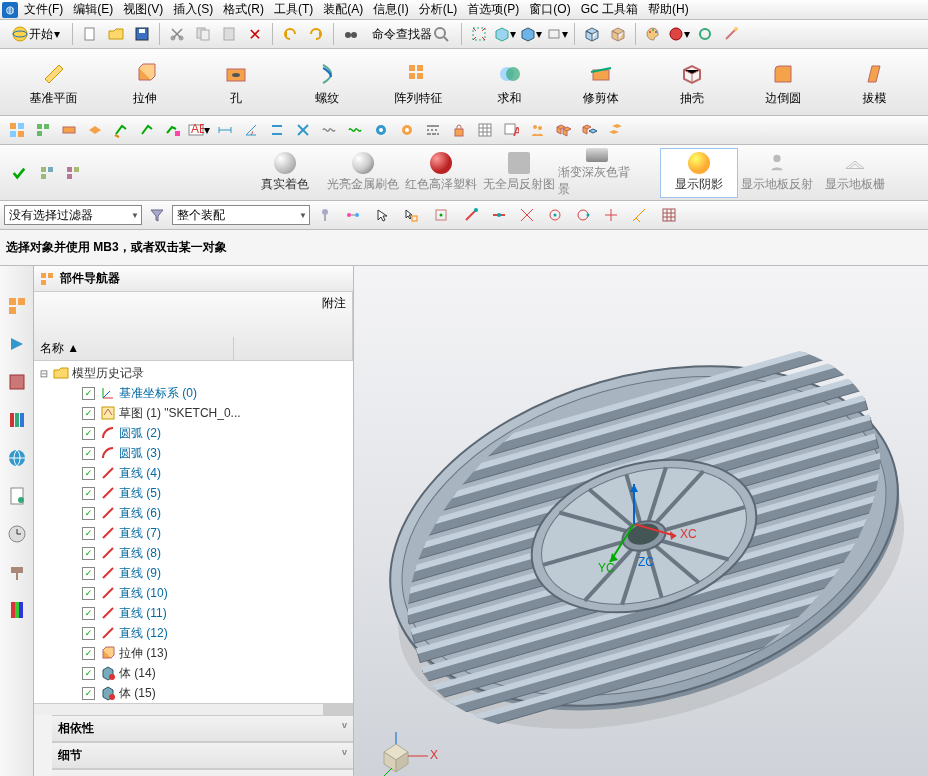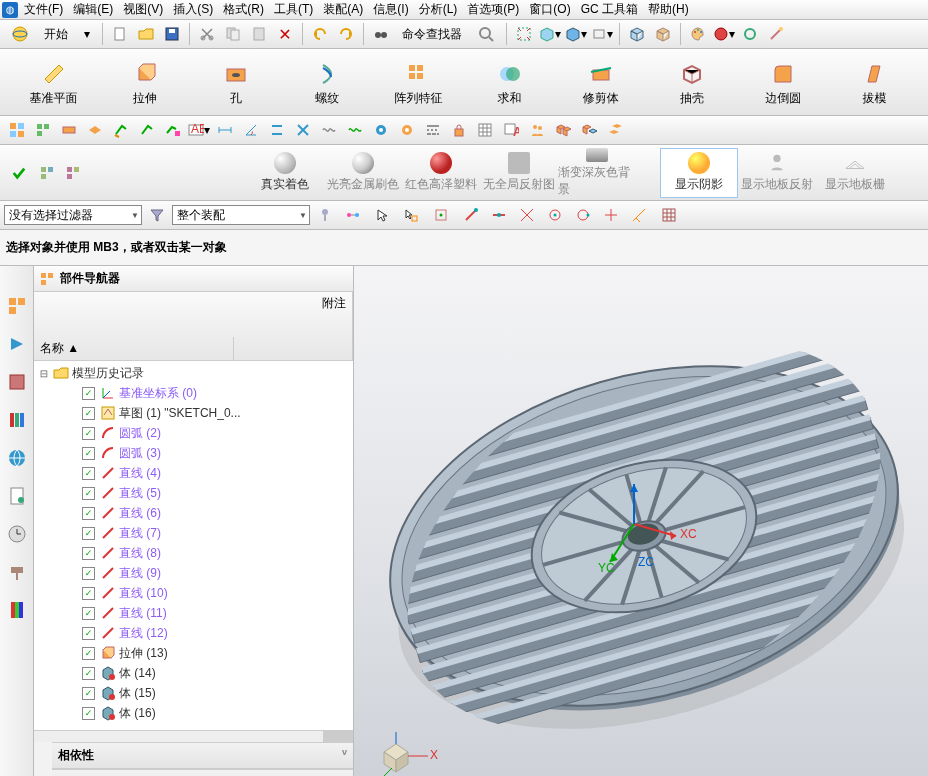--- a/index.html
+++ b/index.html
@@ -5,21 +5,21 @@
 * { margin: 0; padding: 0; box-sizing: border-box; font-family: "Microsoft YaHei", sans-serif; font-size: 12px; }
 body { width: 928px; height: 776px; background: #f0f0f0; overflow: hidden; position: relative; }
 
 .menubar { height: 20px; background: linear-gradient(#fefefe,#e8e8e8); display: flex; align-items: center; border-bottom: 1px solid #bbb; padding-left: 2px; gap: 2px; }
 .menubar .logo { width: 16px; height: 16px; background: #1a6fc4; border-radius: 2px; display: inline-flex; align-items: center; justify-content: center; color: #fff; font-size: 10px; }
 .menubar span { padding: 2px 4px; cursor: default; }
 
 .toolbar { background: linear-gradient(#fdfdfd,#e6e6e6); border-bottom: 1px solid #bbb; display: flex; align-items: center; padding: 2px 4px; flex-wrap: wrap; min-height: 28px; }
 .toolbar .sep { width: 1px; height: 22px; background: #bbb; margin: 0 4px; }
 .tbtn { width: 24px; height: 24px; display: inline-flex; align-items: center; justify-content: center; border: 1px solid transparent; margin: 0 1px; }
-.tbtn.start { width: auto; padding: 0 6px; gap: 16px; }
+.tbtn.start { width: auto; padding: 0 6px; gap: 1px; }
 .ico { width: 16px; height: 16px; display: inline-block; }
 
 .ribbon { background: linear-gradient(#fdfdfd,#e5e5e5); border-bottom: 1px solid #bbb; display: flex; padding: 4px 8px; }
 .rbtn { display: flex; flex-direction: column; align-items: center; justify-content: flex-end; padding: 4px 10px; width: 92px; height: 58px; gap: 4px; }
 .rbtn .ri { width: 24px; height: 24px; }
 
 .toolbar2 { background: linear-gradient(#fdfdfd,#e6e6e6); border-bottom: 1px solid #bbb; display: flex; align-items: center; padding: 2px 4px; min-height: 28px; }
 
 .renderbar { background: linear-gradient(#fdfdfd,#e6e6e6); border-bottom: 1px solid #bbb; display: flex; align-items: center; padding: 2px 4px; min-height: 56px; }
 .rendbtn { display: flex; flex-direction: column; align-items: center; width: 78px; height: 50px; justify-content: center; font-size: 11px; color: #888; gap: 2px; }
@@ -40,21 +40,21 @@
 .navhead { padding: 4px 6px; background: linear-gradient(#fdfdfd,#eaeaea); border-bottom: 1px solid #ccc; font-weight: bold; display: flex; align-items: center; gap: 6px; }
 .colhead { display: flex; background: linear-gradient(#fafafa,#e6e6e6); border-bottom: 1px solid #ccc; }
 .colhead div { padding: 3px 6px; border-right: 1px solid #ccc; }
 .colhead .c1 { width: 200px; margin-top: 45px; }
 .colhead .c2 { flex: 1; text-align: right; }
 .tree { flex: 1; overflow-y: auto; background: #fff; padding: 2px 0; }
 .tn { display: flex; align-items: center; height: 20px; padding-left: 4px; color: #333; }
 .tn .pm { width: 12px; text-align: center; color: #666; font-size: 10px; }
 .tn .cb { width: 13px; height: 13px; border: 1px solid #888; background: #fff; display: inline-flex; align-items: center; justify-content: center; font-size: 9px; color: #0a0; margin-right: 2px; }
 .tn .ti { width: 16px; height: 16px; margin: 0 3px; }
-.tn .tl { color: #8b5cf6; }
+.tn .tl { color: #0369a1; }
 .tn.l2 { padding-left: 36px; }
 .section { padding: 4px 6px; background: linear-gradient(#f2f2f2,#e4e4e4); border-top: 1px solid #ccc; border-bottom: 1px solid #ccc; font-weight: bold; display: flex; justify-content: space-between; margin-left: 18px; }
 .section::after { content: "v"; font-size: 9px; color: #888; }
 
 .viewport { flex: 1; position: relative; background: linear-gradient(180deg,#f4f4f6 0%,#e2e4e8 50%,#cdd1d7 100%); overflow: hidden; }
 
 
 .sv { display: block; }
 </style>
 </head>
@@ -815,20 +815,21 @@
             </svg>
             <span class="tl" style="color:#333">体 (16)</span>
           </div>
         </div>
     </div>
     <div style="height:12px;background:#eee;border-top:1px solid #ccc;display:flex">
         <div style="flex:1"></div>
         <div style="width:30px;background:#ccc"></div>
       </div>
     <div class="section">相依性</div>
+    <div class="section">细节</div>
     <div class="section">预览</div>
   </div>
 
   <div class="viewport">
     
     <svg width="100%" height="100%" viewBox="0 0 574 530">
       <defs>
         <linearGradient id="mg" x1="0" y1="0" x2="1" y2="1">
             <stop offset="0" stop-color="#becad4"></stop>
             <stop offset="1" stop-color="#8a98a6"></stop>

